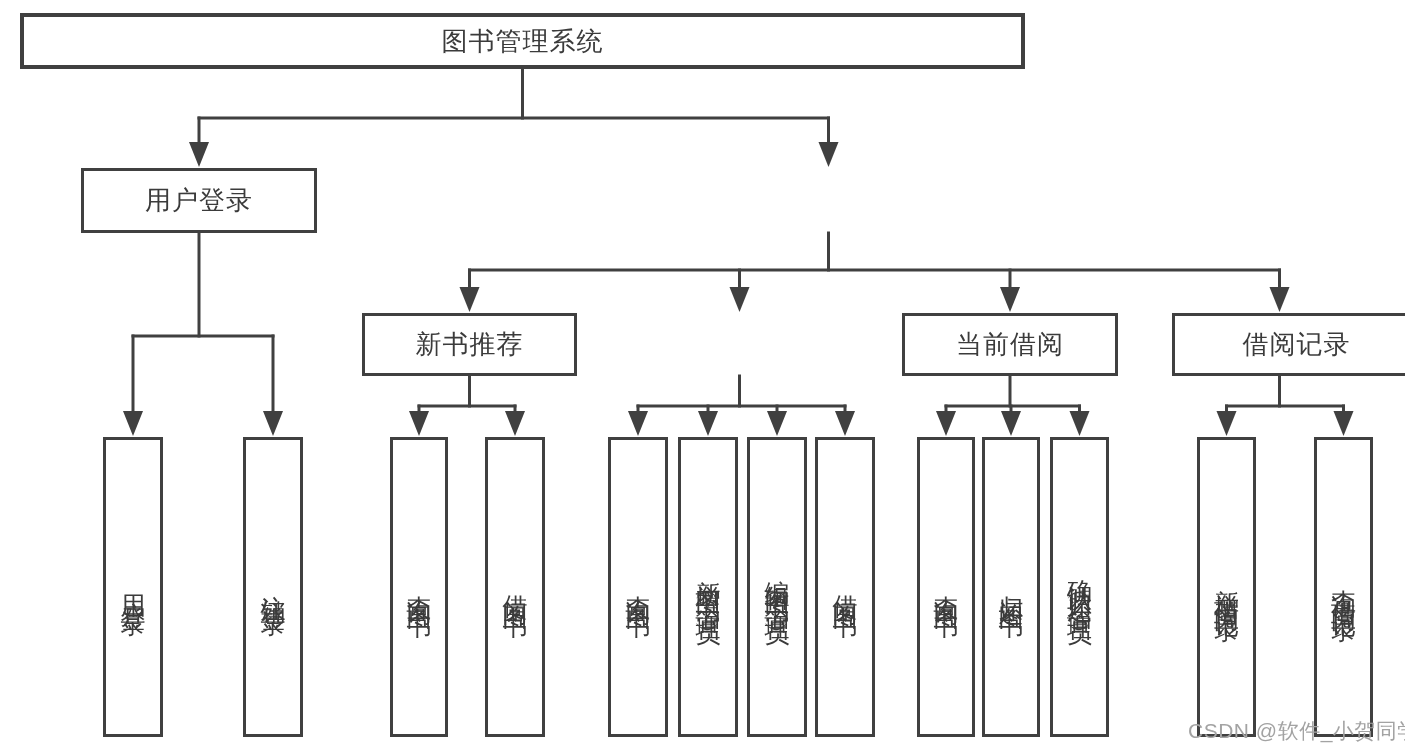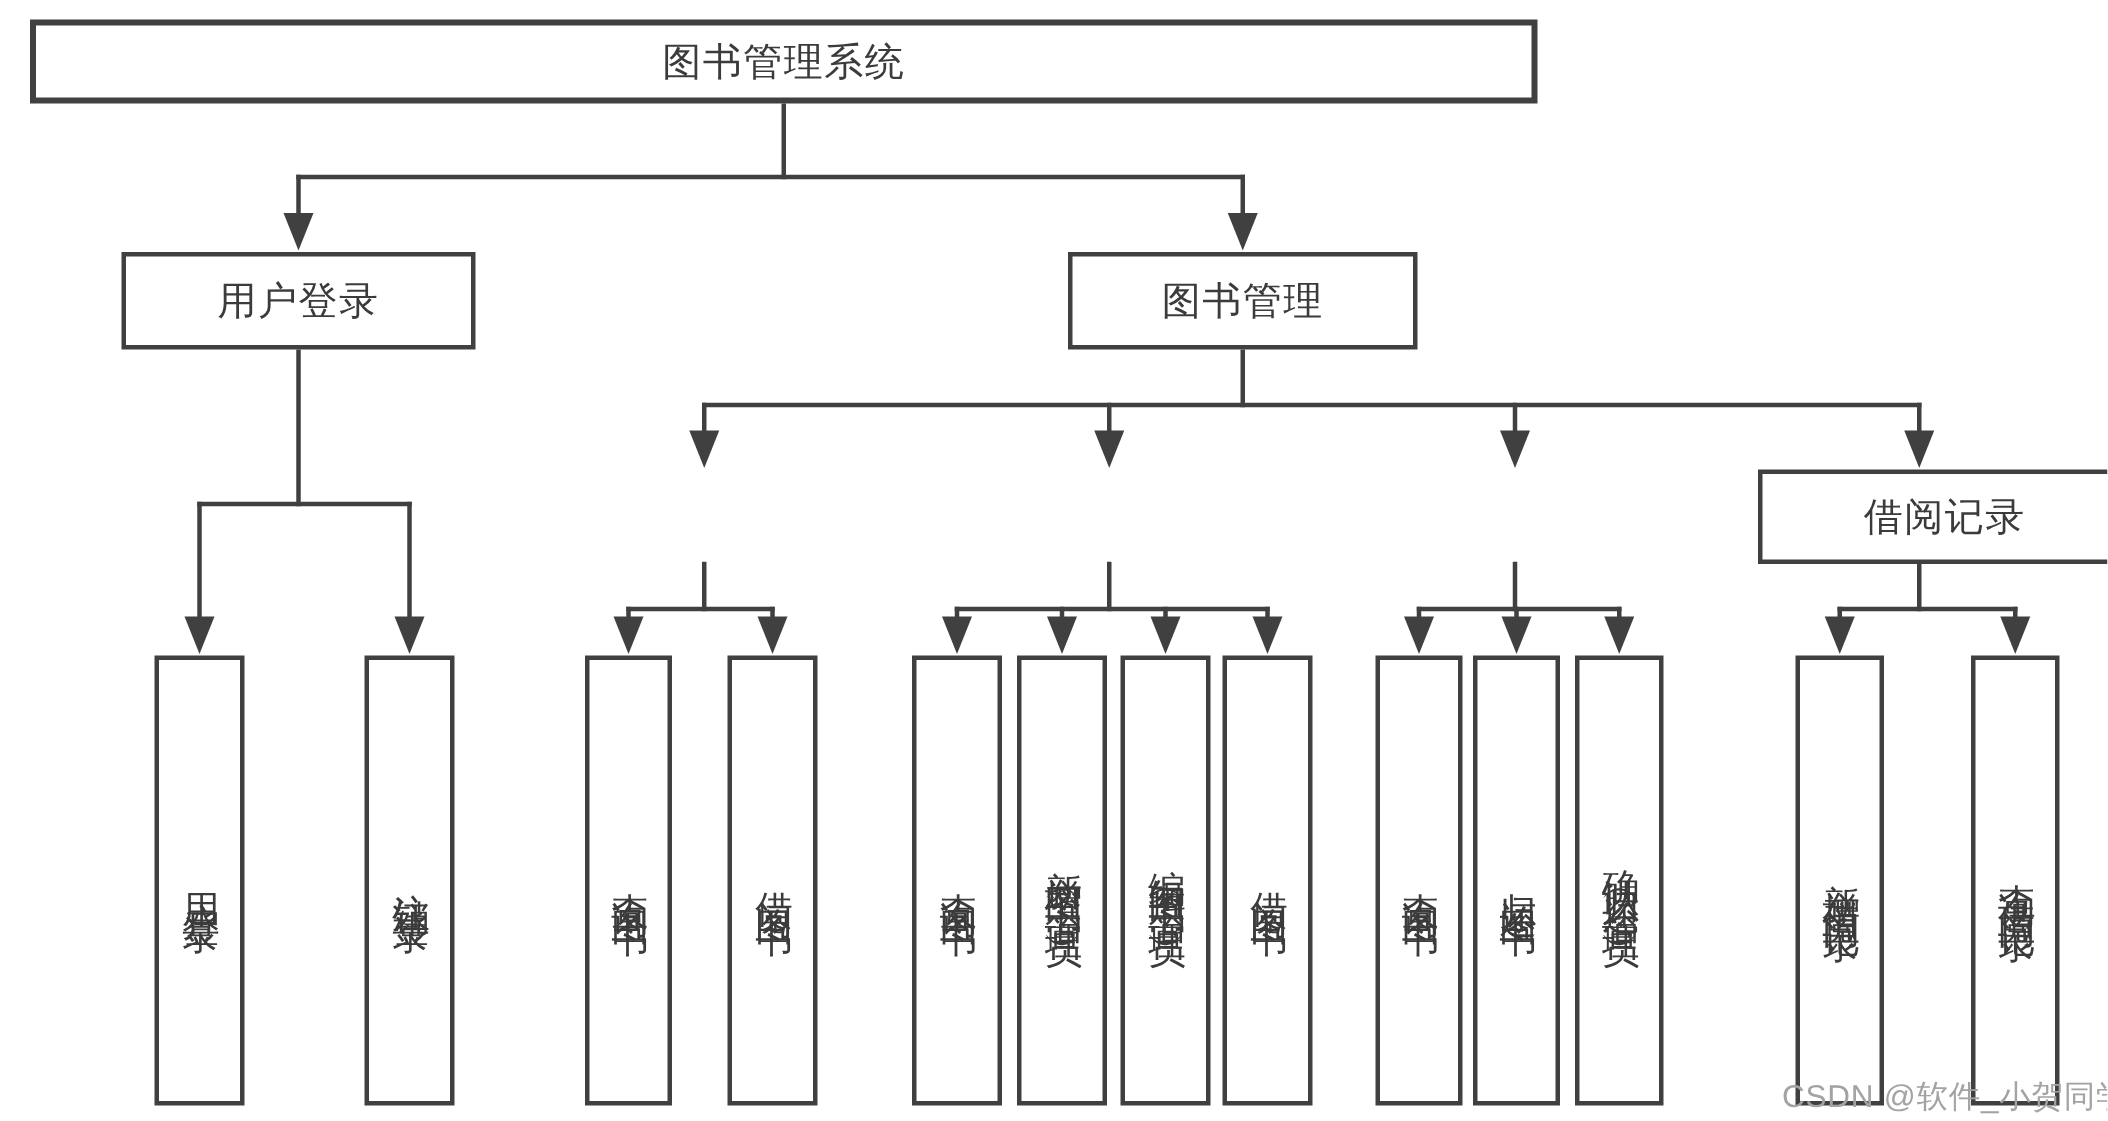--- a/index.html
+++ b/index.html
@@ -105,22 +105,23 @@
       <line x1="1226.5" y1="406" x2="1226.5" y2="416"></line>
       <polygon points="1216.5,411 1236.5,411 1226.5,436"></polygon>
       <line x1="1343.5" y1="406" x2="1343.5" y2="416"></line>
       <polygon points="1333.5,411 1353.5,411 1343.5,436"></polygon>
     </g>
   </svg>
 
   <div class="node h root" style="left:20px;top:13px;width:1005px;height:56px">图书管理系统</div>
 
   <div class="node h" style="left:81px;top:168px;width:236px;height:65px">用户登录</div>
-  <div class="node h" style="left:712px;top:168px;width:233px;height:65px">图书管理</div>
 
+  <div class="node h" style="left:362px;top:313px;width:215px;height:63px">新书推荐</div>
+  <div class="node h" style="left:902px;top:313px;width:216px;height:63px">当前借阅</div>
   <div class="node h" style="left:1172px;top:313px;width:249px;height:63px">借阅记录</div>
 
   <div class="node v" style="left:103px;top:437px;width:60px;height:300px">用户登录</div>
   <div class="node v" style="left:243px;top:437px;width:60px;height:300px">注销登录</div>
 
   <div class="node v" style="left:390px;top:437px;width:58px;height:300px">查询图书</div>
   <div class="node v" style="left:485px;top:437px;width:60px;height:300px">借阅图书</div>
 
   <div class="node v" style="left:608px;top:437px;width:60px;height:300px">查询图书</div>
   <div class="node v" style="left:678px;top:437px;width:60px;height:300px">新增图书（管理员）</div>

